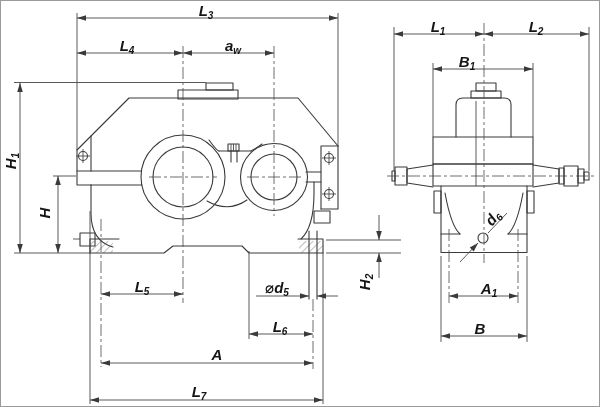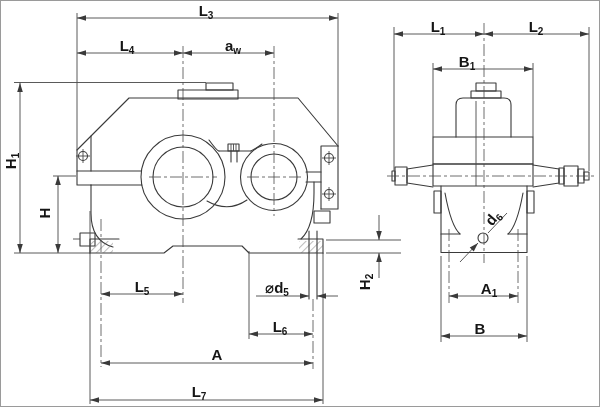--- a/index.html
+++ b/index.html
@@ -1,20 +1,21 @@
 <!DOCTYPE html>
 <html><head>
 <meta charset="utf-8">
 <style>
   html,body{margin:0;padding:0;background:#e8e8e8;}
   .stage{
     position:relative;width:600px;height:407px;margin:0 auto;
     background:#ffffff;border:1px solid #9a9a9a;box-sizing:border-box;
     font-family:"Liberation Sans","DejaVu Sans",sans-serif;
     overflow:hidden;
+    font-style:italic;
   }
   svg{display:block;}
   .part{stroke:#3a3a3a;stroke-width:1.1;fill:none;stroke-linejoin:round;stroke-linecap:round;}
   .thin{stroke:#474747;stroke-width:0.9;fill:none;}
   .cl{stroke:#4a4a4a;stroke-width:0.8;fill:none;stroke-dasharray:12 3 3 3;}
   .ah{fill:#3a3a3a;stroke:none;}
   .lbl{font-family:"Liberation Sans","DejaVu Sans",sans-serif;font-size:15px;font-weight:bold;fill:#151515;}
   .lbl .sub{font-size:10px;font-weight:bold;}
 </style>
 </head>

